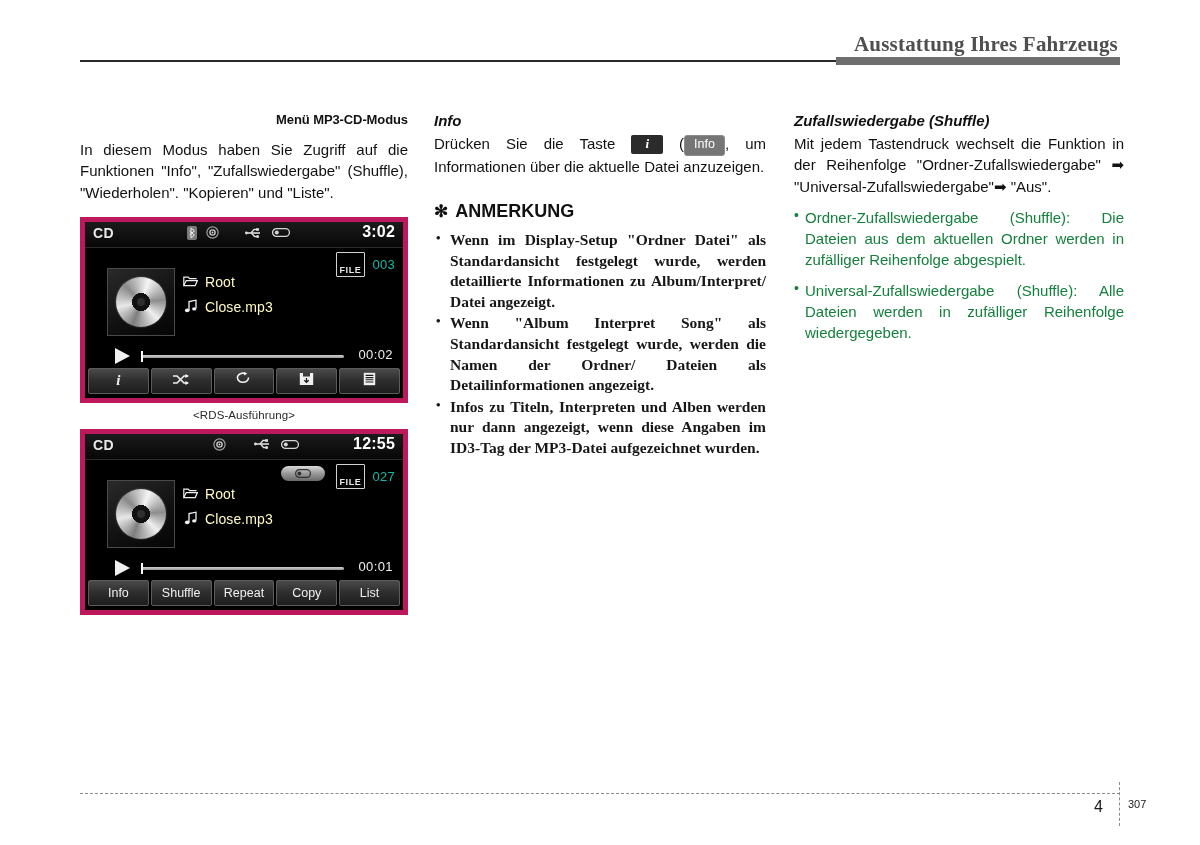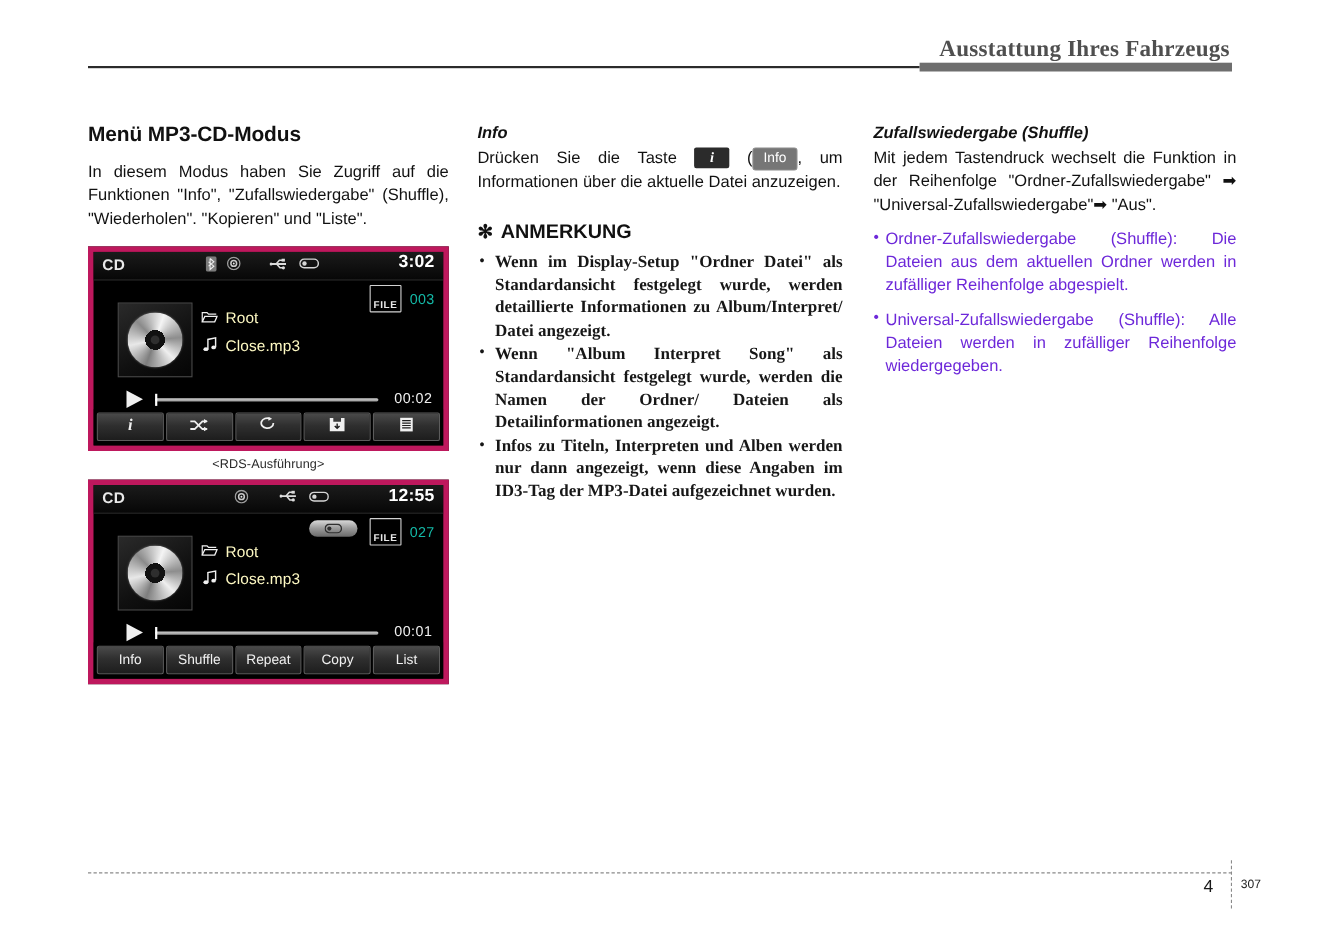--- a/index.html
+++ b/index.html
@@ -54,25 +54,26 @@
   
   .col {
     position: absolute;
     top: 112px;
   }
   .col-left  { left: 80px;  width: 328px; }
   .col-mid   { left: 434px; width: 332px; }
   .col-right { left: 794px; width: 330px; }
 
   h2.section-title {
-    font-size: 19px;
+    font-size: 13px;
     font-weight: bold;
     margin: 0 0 12px 0;
     color: #111;
     letter-spacing: -0.1px;
+    text-align: right;
   }
   h3.sub-title {
     font-size: 15px;
     font-weight: bold;
     font-style: italic;
     margin: 0 0 4px 0;
     color: #111;
   }
   p.body-text {
     font-size: 15px;
@@ -126,21 +127,21 @@
     padding: 0;
   }
   .bullet-list li {
     position: relative;
     padding-left: 11px;
     font-size: 15px;
     line-height: 1.42;
     text-align: justify;
     text-justify: inter-word;
     margin-bottom: 9px;
-    color: #6d28d9;
+    color: #15803d;
   }
   .bullet-list li::before {
     content: "\2022";
     position: absolute;
     left: 0;
     top: -1px;
     font-size: 14px;
   }
   .bullet-list li:last-child { margin-bottom: 0; }
 

